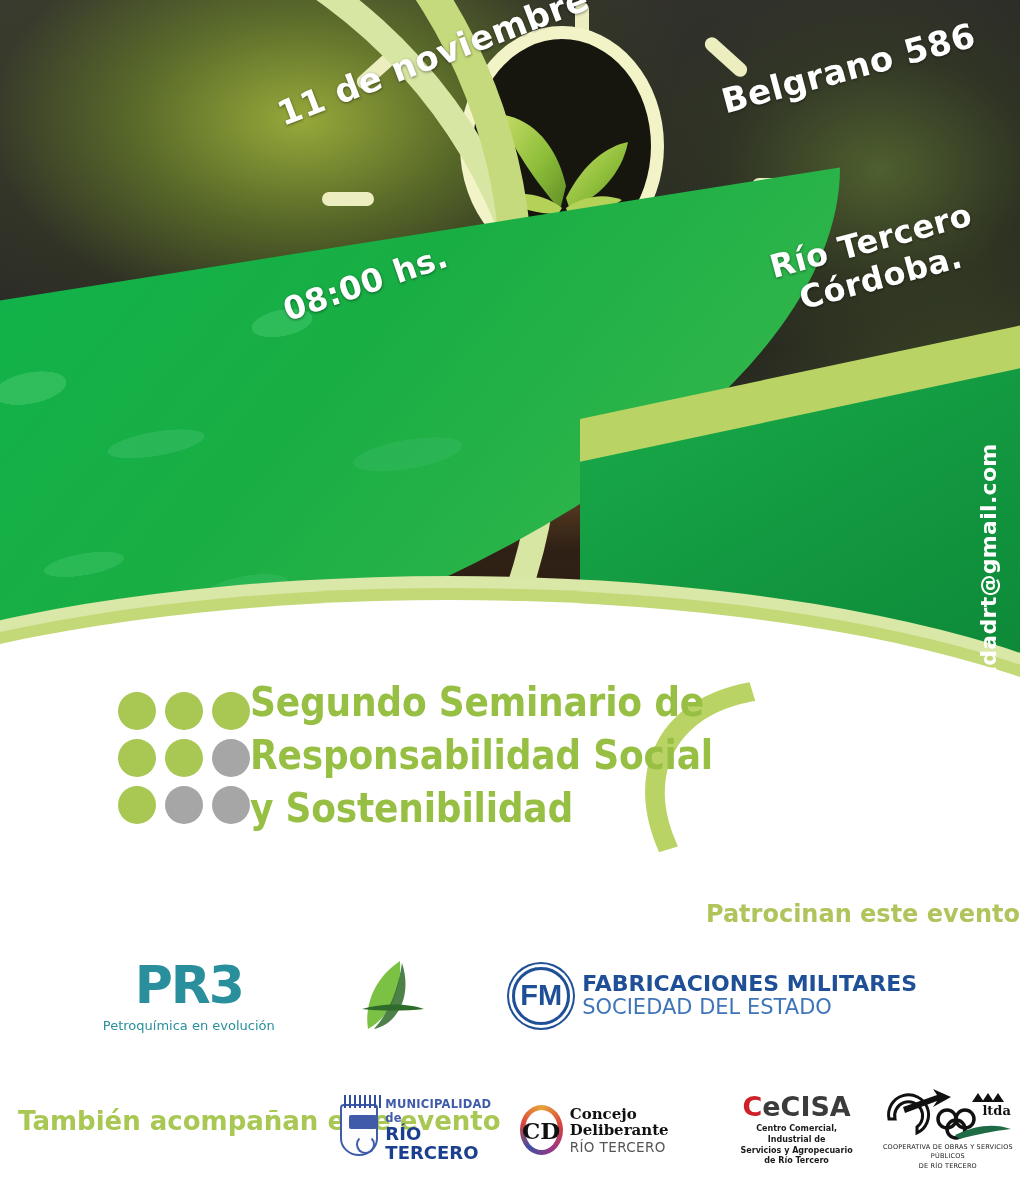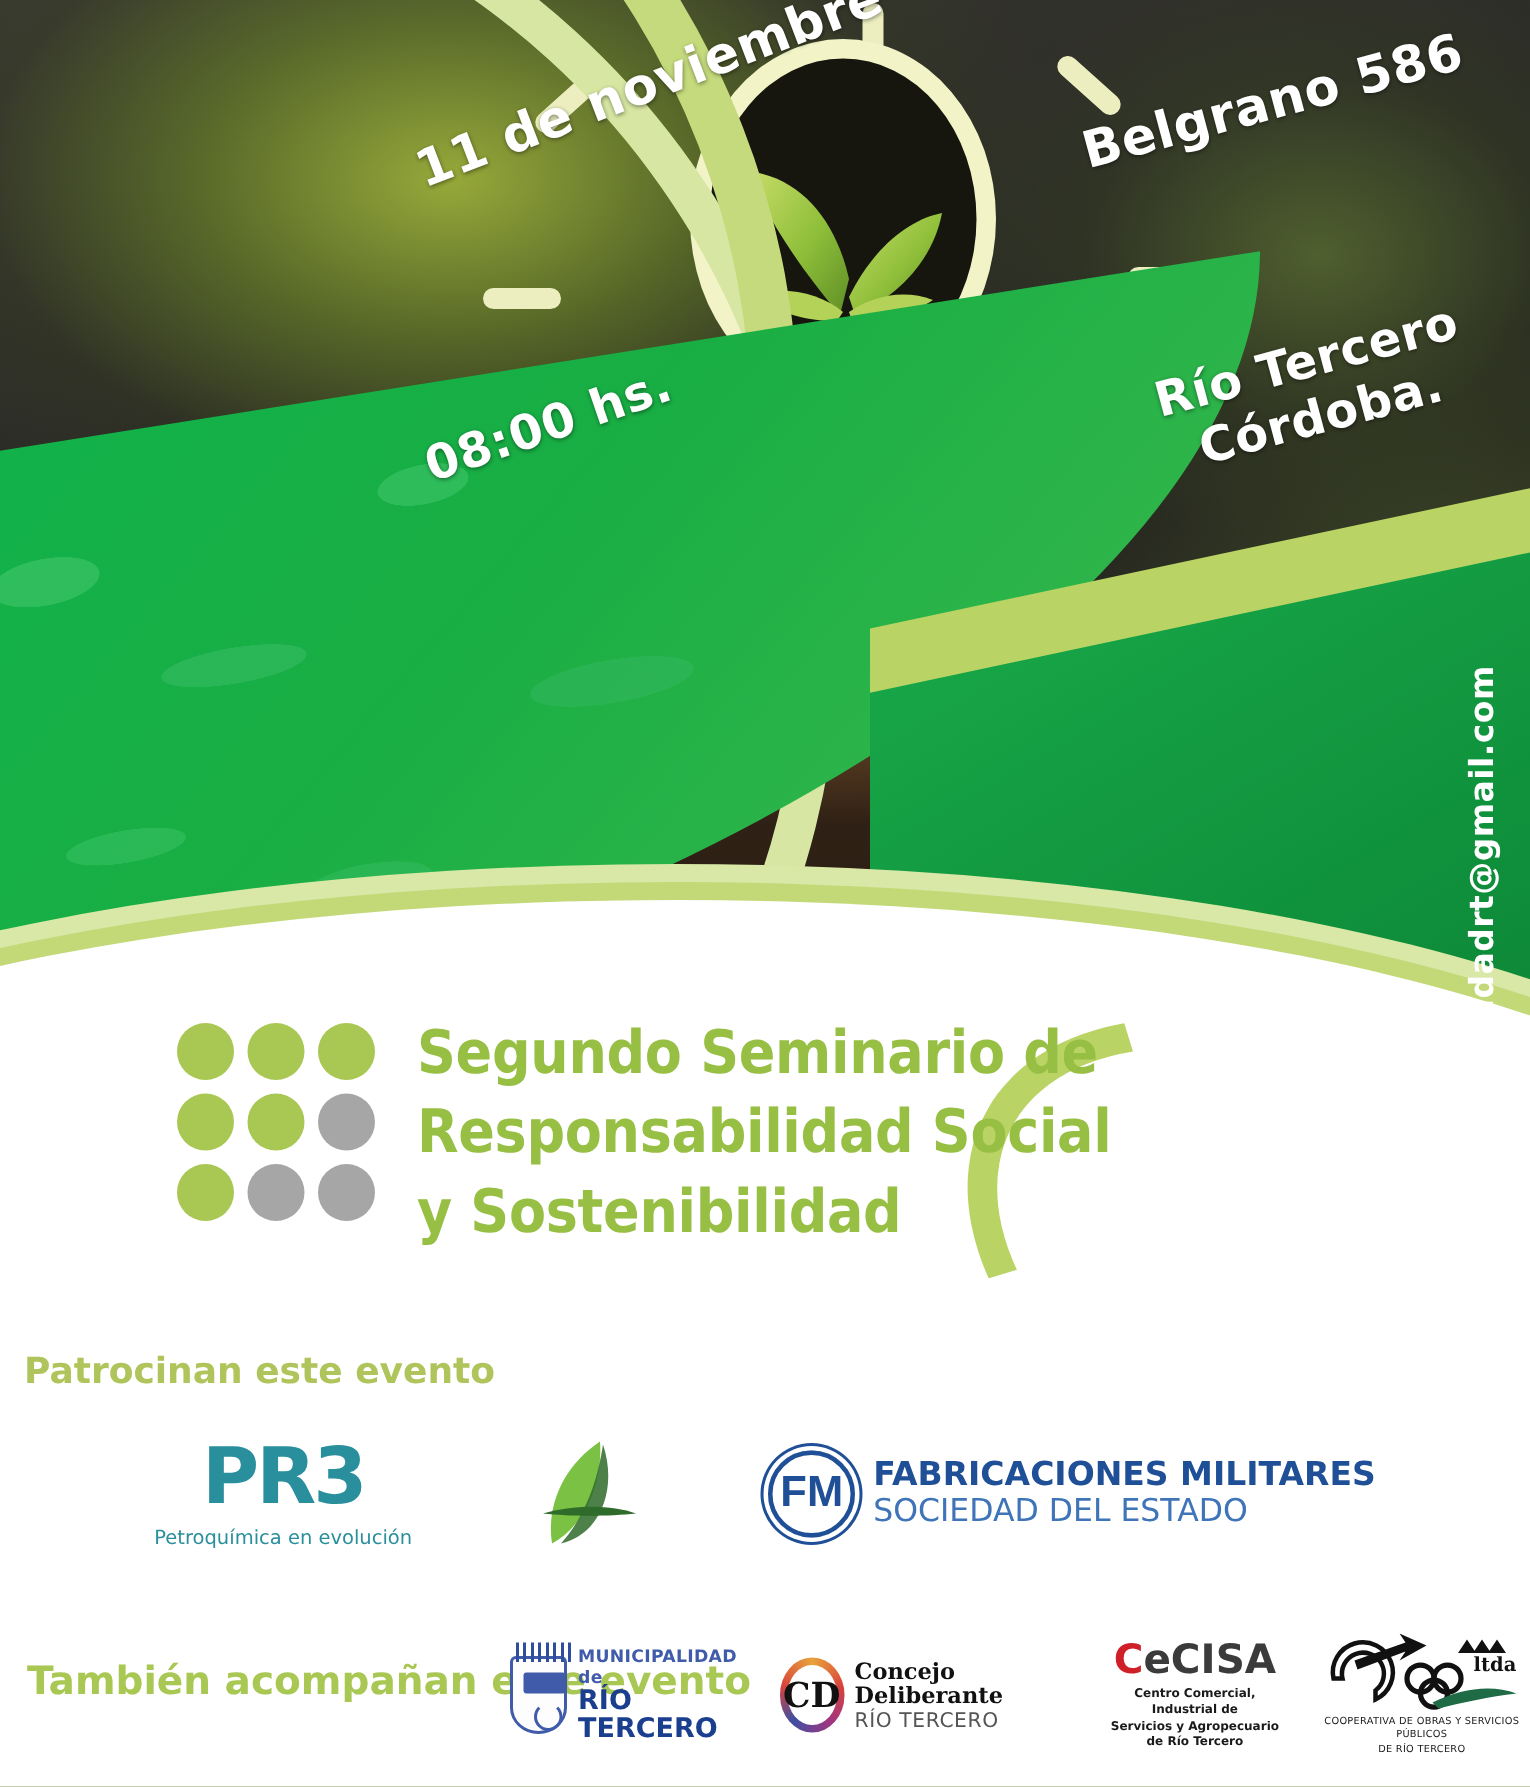--- a/index.html
+++ b/index.html
@@ -228,21 +228,21 @@
     writing-mode:vertical-rl;
     transform:rotate(180deg);
     display:flex; align-items:flex-start; justify-content:center;
     font-family:"DejaVu Sans", sans-serif;
   }
 
   
   .title-row{
     position:absolute;
     left:118px; top:676px;
-    display:flex; align-items:flex-start; gap:28px;
+    display:flex; align-items:center; 
   }
   .dot-grid{
     display:grid;
     grid-template-columns:repeat(3,38px);
     grid-template-rows:repeat(3,38px);
     gap:9px;
     margin-top:6px;
   }
   .dot{ width:38px; height:38px; border-radius:50%; }
   .dot.g{ background:#a8c753; }
@@ -253,22 +253,22 @@
     font-weight:bold;
     line-height:1.32;
     font-family:"DejaVu Sans Condensed","DejaVu Sans", sans-serif;
     white-space:pre-line;
     letter-spacing:-.2px;
   }
 
   
   #sponsor-heading{
     position:absolute;
-    left:16px; right:0; top:900px;
-    text-align:left;
+    left:4px; right:0; top:900px;
+    text-align:right;
     color:#b0c45c;
     font-size:24px;
     font-weight:bold;
     font-family:"DejaVu Sans", sans-serif;
   }
   .sponsor-row{
     position:absolute;
     left:0; right:0; top:948px;
     height:95px;
     display:flex;

